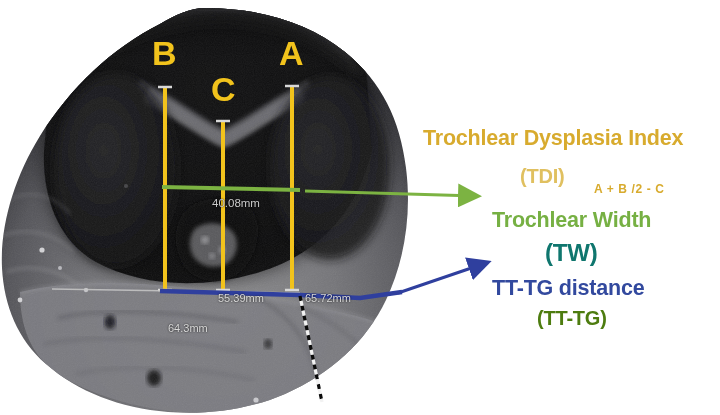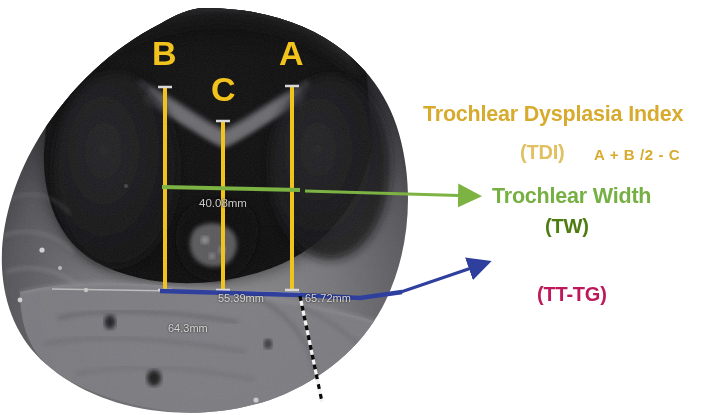--- a/index.html
+++ b/index.html
@@ -13,53 +13,53 @@
   #stage{position:absolute;left:0;top:0;width:720px;height:415px;overflow:hidden;background:#fff;}
 
   
   #mri-wrap{position:absolute;left:0;top:0;width:430px;height:415px;overflow:hidden;}
   #mri-svg{position:absolute;left:0;top:0;}
 
   
   #overlay{position:absolute;left:0;top:0;width:720px;height:415px;}
 
   
-  .lbl{position:absolute;white-space:nowrap;font-weight:bold;letter-spacing:-0.2px;}
+  .lbl{position:absolute;white-space:nowrap;font-weight:bold;letter-spacing:-0.2px;margin-top:24px;}
   #tdi-title{
     left:423px;top:102px;font-size:21.5px;color:#d8ab2e;
   }
   #tdi-abbr{
     left:520px;top:141px;font-size:20px;color:#e0c060;font-weight:bold;
   }
   #tdi-formula{
-    left:594px;top:146px;font-size:15px;color:#d8ab2e;font-weight:bold;letter-spacing:0.6px;
+    left:594px;top:158px;font-size:12px;color:#d8ab2e;font-weight:bold;letter-spacing:0.6px;
   }
   #tw-title{
     left:492px;top:184px;font-size:21.5px;color:#76b043;
   }
   #tw-abbr{
-    left:545px;top:215px;font-size:20px;color:#4d7c0f;
+    left:545px;top:215px;font-size:24px;color:#0f766e;
   }
   #tttg-title{
     left:492px;top:252px;font-size:21.5px;color:#32499e;
   }
   #tttg-abbr{
-    left:537px;top:283px;font-size:20px;color:#be185d;
+    left:537px;top:283px;font-size:20px;color:#4d7c0f;
   }
 
   
   .marker{position:absolute;font-size:34px;font-weight:bold;color:#f2c31c;font-family:"Liberation Sans",sans-serif;}
   #marker-b{left:152px;top:34px;}
   #marker-c{left:211px;top:70px;}
   #marker-a{left:279px;top:34px;}
 
   
   .meas{position:absolute;font-size:11px;color:#d9d9d9;font-family:"Liberation Sans",sans-serif;
         text-shadow:0 0 2px rgba(0,0,0,.9);white-space:nowrap;}
-  #meas-tw{left:199px;top:197px;font-size:11.5px;color:#c9c9c9;}
+  #meas-tw{left:212px;top:197px;font-size:11.5px;color:#c9c9c9;}
   #meas-left{left:168px;top:292px;margin-top:30px;}
   #meas-mid{left:218px;top:292px;}
   #meas-right{left:305px;top:292px;text-align:center;}
 </style>
 </head>
 <body>
 
 <div id="stage">
 
   <div id="mri-wrap">
@@ -227,15 +227,16 @@
   <div class="meas" id="meas-mid">55.39mm</div>
   <div class="meas" id="meas-right">65.72mm</div>
 
   <div class="lbl" id="tdi-title">Trochlear Dysplasia Index</div>
   <div class="lbl" id="tdi-abbr">(TDI)</div>
   <div class="lbl" id="tdi-formula">A + B /2 - C</div>
 
   <div class="lbl" id="tw-title">Trochlear Width</div>
   <div class="lbl" id="tw-abbr">(TW)</div>
 
+  <div class="lbl" id="tttg-title">TT-TG distance</div>
   <div class="lbl" id="tttg-abbr">(TT-TG)</div>
 
 </div>
 
 </body></html>

